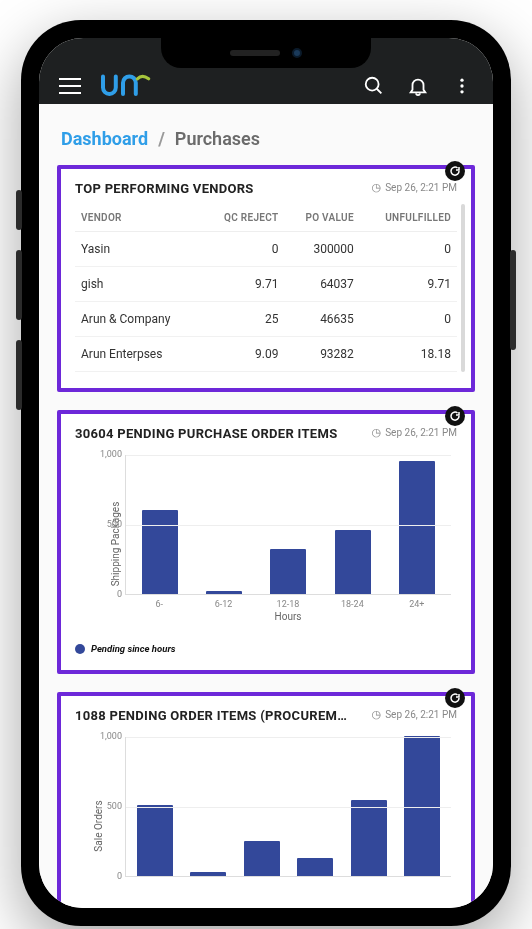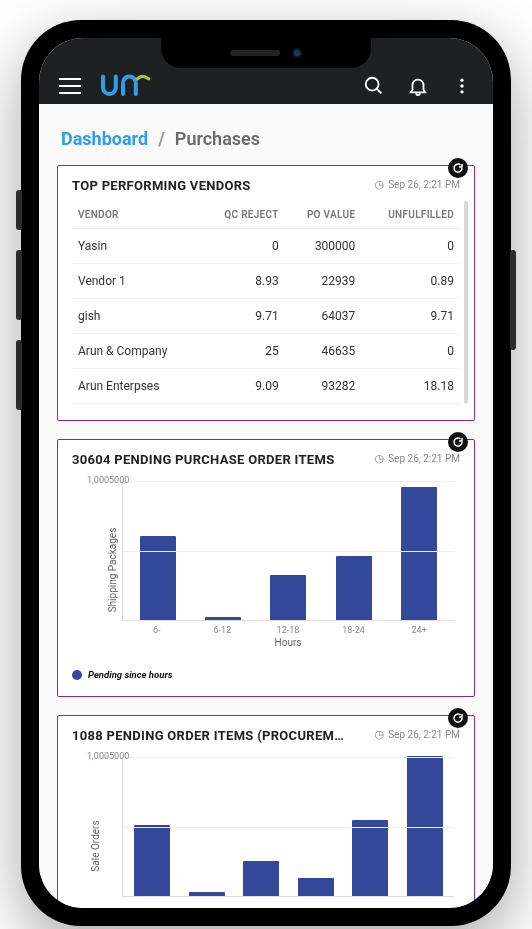--- a/index.html
+++ b/index.html
@@ -22,42 +22,42 @@
 .hamburger-line { width:22px; height:2px; background:#fff; box-shadow:0 -7px 0 #fff, 0 7px 0 #fff; }
 .logo { display:flex; align-items:center; }
 .logo svg { height:24px; }
 
 .content { padding:18px 18px 30px 18px; overflow-y:auto; height:calc(100% - 66px); background:#fafafa; }
 .breadcrumb { display:flex; align-items:center; gap:10px; font-size:18px; font-weight:700; margin:6px 0 16px 4px; }
 .breadcrumb .bc-link { color:#2f9ee8; }
 .breadcrumb .bc-sep { color:#999; }
 .breadcrumb .bc-cur { color:#6b6b6b; font-weight:600; }
 
-.card { background:#fff; border:1px solid #6d28d9; border-radius:2px; margin-bottom:18px; padding:12px 14px 16px 14px; position:relative; }
+.card { background:#fff; border:4px solid #6d28d9; border-radius:2px; margin-bottom:18px; padding:12px 14px 16px 14px; position:relative; }
 .card-head { display:flex; align-items:flex-start; justify-content:space-between; margin-bottom:8px; }
 .card-title { font-size:13px; font-weight:700; color:#222; letter-spacing:.3px; }
 .card-ts { font-size:10px; color:#888; display:flex; align-items:center; gap:4px; text-align:right; max-width:120px; justify-content:flex-end; flex-wrap:wrap;}
 .refresh-badge { position:absolute; top:-8px; right:6px; width:20px; height:20px; border-radius:50%; background:#111; display:flex; align-items:center; justify-content:center; color:#fff; cursor:pointer; }
 .refresh-badge svg { width:12px; height:12px; }
 
 .table { width:100%; border-collapse:collapse; }
 .table th { font-size:10px; font-weight:600; color:#777; text-align:right; padding:8px 6px; border-bottom:1px solid #eee; letter-spacing:.3px; }
 .table th:first-child { text-align:left; }
 .table td { font-size:12px; color:#333; text-align:right; padding:10px 6px; border-bottom:1px solid #f1f1f1; }
 .table td:first-child { text-align:left; }
 .table-scroll { position:relative; }
 .table-scroll::after { content:""; position:absolute; top:0; right:-8px; width:4px; height:100%; background:#d9d9d9; border-radius:2px; }
 
 .chart { position:relative; height:190px; padding:6px 6px 0 6px; }
 .chart-ylab { position:absolute; left:-2px; top:50%; transform:translateY(-50%) rotate(-90deg); transform-origin:center; font-size:10px; color:#666; white-space:nowrap; }
 .chart-plot { margin-left:44px; height:140px; position:relative; border-left:1px solid #ddd; border-bottom:1px solid #ddd; display:flex; align-items:flex-end; justify-content:space-around; gap:12px; padding:0 8px; }
 .chart-grid { position:absolute; left:0; right:0; border-top:1px solid #eee; }
 .chart-grid.g1 { top:0; }
 .chart-grid.g2 { top:50%; }
-.chart-yticks { position:absolute; left:-36px; top:-6px; height:150px; width:32px; display:flex; justify-content:space-between; text-align:right; font-size:9px; color:#888; }
+.chart-yticks { position:absolute; left:-36px; top:-6px; height:150px; width:32px; display:flex; flex-direction:column; justify-content:space-between; text-align:right; font-size:9px; color:#888; }
 .bar { background:#33489a; width:36px; border-radius:1px 1px 0 0; }
 .chart-xticks { margin-left:44px; display:flex; justify-content:space-around; gap:12px; padding:4px 8px 0 8px; }
 .chart-xticks span { font-size:9px; color:#888; width:36px; text-align:center; }
 .chart-xlab { text-align:center; font-size:10px; color:#666; margin-top:2px; margin-left:44px; }
 .legend { display:flex; align-items:center; gap:6px; font-size:9.5px; font-weight:700; color:#111; margin-top:4px;font-style:italic; }
 .legend-swatch { width:10px; height:10px; border-radius:50%; background:#33489a; }
 
 .clock-icon::before { content:"◷"; font-size:11px; color:#888; }
 </style>
 </head>
@@ -141,26 +141,20 @@
               <th>PO VALUE</th>
               <th>UNFULFILLED</th>
             </tr>
               </thead>
             <tbody id="vendor-rows">
                 <tr>
                   <td>Yasin</td>
                   <td>0</td>
                   <td>300000</td>
                   <td>0</td>
-                </tr>
-                <tr>
-                  <td>Vendor 1</td>
-                  <td>8.93</td>
-                  <td>22939</td>
-                  <td>0.89</td>
                 </tr>
                 <tr>
                   <td>gish</td>
                   <td>9.71</td>
                   <td>64037</td>
                   <td>9.71</td>
                 </tr>
                 <tr>
                   <td>Arun &amp; Company</td>
                   <td>25</td>

